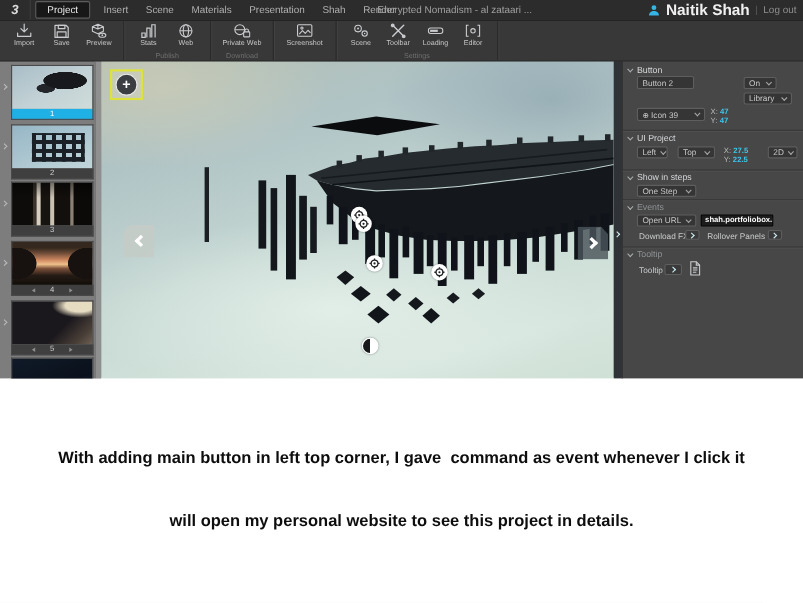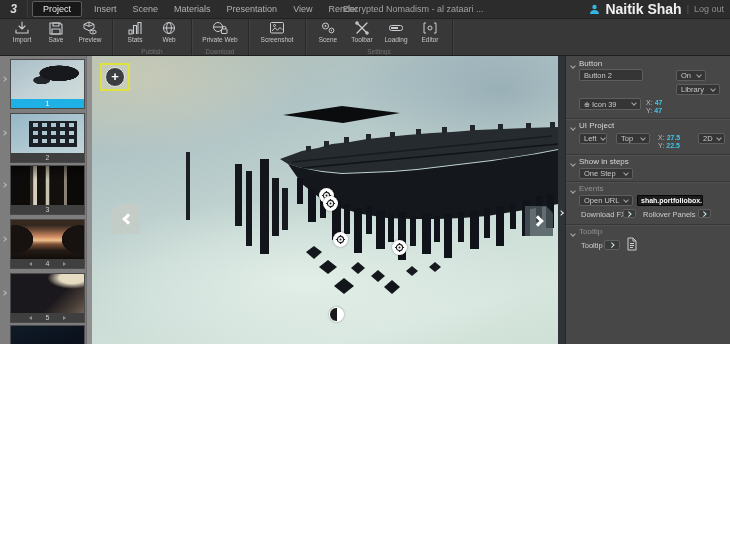--- a/index.html
+++ b/index.html
@@ -116,21 +116,21 @@
      border:1.5px solid #fff; }
 
   
   .strip { position:absolute; left:558px; top:0; width:7px; height:288px; background:#2f3337; }
   .strip .cv { position:absolute; left:1px; top:155px; width:4px; height:4px;
      border-top:1.6px solid #d8eef2; border-right:1.6px solid #d8eef2; transform:rotate(45deg); }
 
   
   .insp { position:absolute; left:565px; top:0; width:165px; height:288px; background:#474747;
           border-left:1px solid #262626; font-size:7.5px; }
-  .sec-h { position:absolute; left:5px; display:flex; align-items:flex-end; gap:4px;
+  .sec-h { position:absolute; left:5px; display:flex; align-items:center; gap:4px;
            color:#d4d6d8; font-size:8px; }
   .sec-h.dim { color:#8e9294; }
   .cv-d { width:4px; height:4px; border-right:1.4px solid #a8acae; border-bottom:1.4px solid #a8acae;
           transform:rotate(45deg); margin-top:-2px; }
   .sep { position:absolute; left:0; right:0; height:1px; background:#383838;
          box-shadow:0 1px 0 rgba(255,255,255,.05); }
   .field, .dd { position:absolute; background:#353535; border:1px solid #5e5e5e;
       border-radius:2px; color:#c9c9c9; display:flex; align-items:center; padding:0 4px;
       font-size:7.5px; }
   .dd { justify-content:space-between; }
@@ -159,21 +159,21 @@
 <div class="page">
   <div class="app">
 
     <div class="menubar">
       <div class="logo">3</div>
       <div class="menu-item active">Project</div>
       <div class="menu-item">Insert</div>
       <div class="menu-item">Scene</div>
       <div class="menu-item">Materials</div>
       <div class="menu-item">Presentation</div>
-      <div class="menu-item">View</div>
+      <div class="menu-item">Shah</div>
       <div class="menu-item">Render</div>
       <div class="doc-title">Encrypted Nomadism - al zataari ...</div>
       <div class="user-area">
         <svg width="11" height="11">
           <g fill="#33b5e5">
               <circle cx="5.5" cy="3" r="2.2"></circle>
               <path d="M1 10c0-2.6 2-4.1 4.5-4.1S10 7.4 10 10z"></path>
             </g>
         </svg>
         <span class="user-name">Naitik Shah</span>
@@ -475,21 +475,21 @@
 
       <div class="strip">
         <i class="cv"></i>
       </div>
 
       <div class="insp">
         <div class="sec-h" style="top:3px">
           <i class="cv-d"></i>
           <span>Button</span>
         </div>
-        <div class="field" style="left:13px;top:13px;width:64px;height:12px">
+        <div class="field" style="left:13px;top:13px;width:52px;height:12px">
           <span>Button 2</span>
           </div>
         <div class="dd" style="left:110px;top:14px;width:30px;height:11px">
           <span>On</span>
             <i class="cv-dd"></i>
           </div>
         <div class="dd" style="left:110px;top:28px;width:44px;height:11px">
           <span>Library</span>
             <i class="cv-dd"></i>
           </div>
@@ -568,13 +568,17 @@
           <g stroke="#c9cbcd" fill="none" stroke-width="1">
             <path d="M2 1h5l3 3v9H2z"></path>
               <path d="M7 1v3h3"></path>
               <path d="M4 6.5h4M4 8.5h4M4 10.5h3"></path>
             </g>
           </svg>
       </div>
     </div>
   </div>
 
+  <div class="caption">
+    <div>With adding main button in left top corner, I gave  command as event whenever I click it</div>
+    <div>will open my personal website to see this project in details.</div>
+  </div>
 </div>
 
 </body></html>

